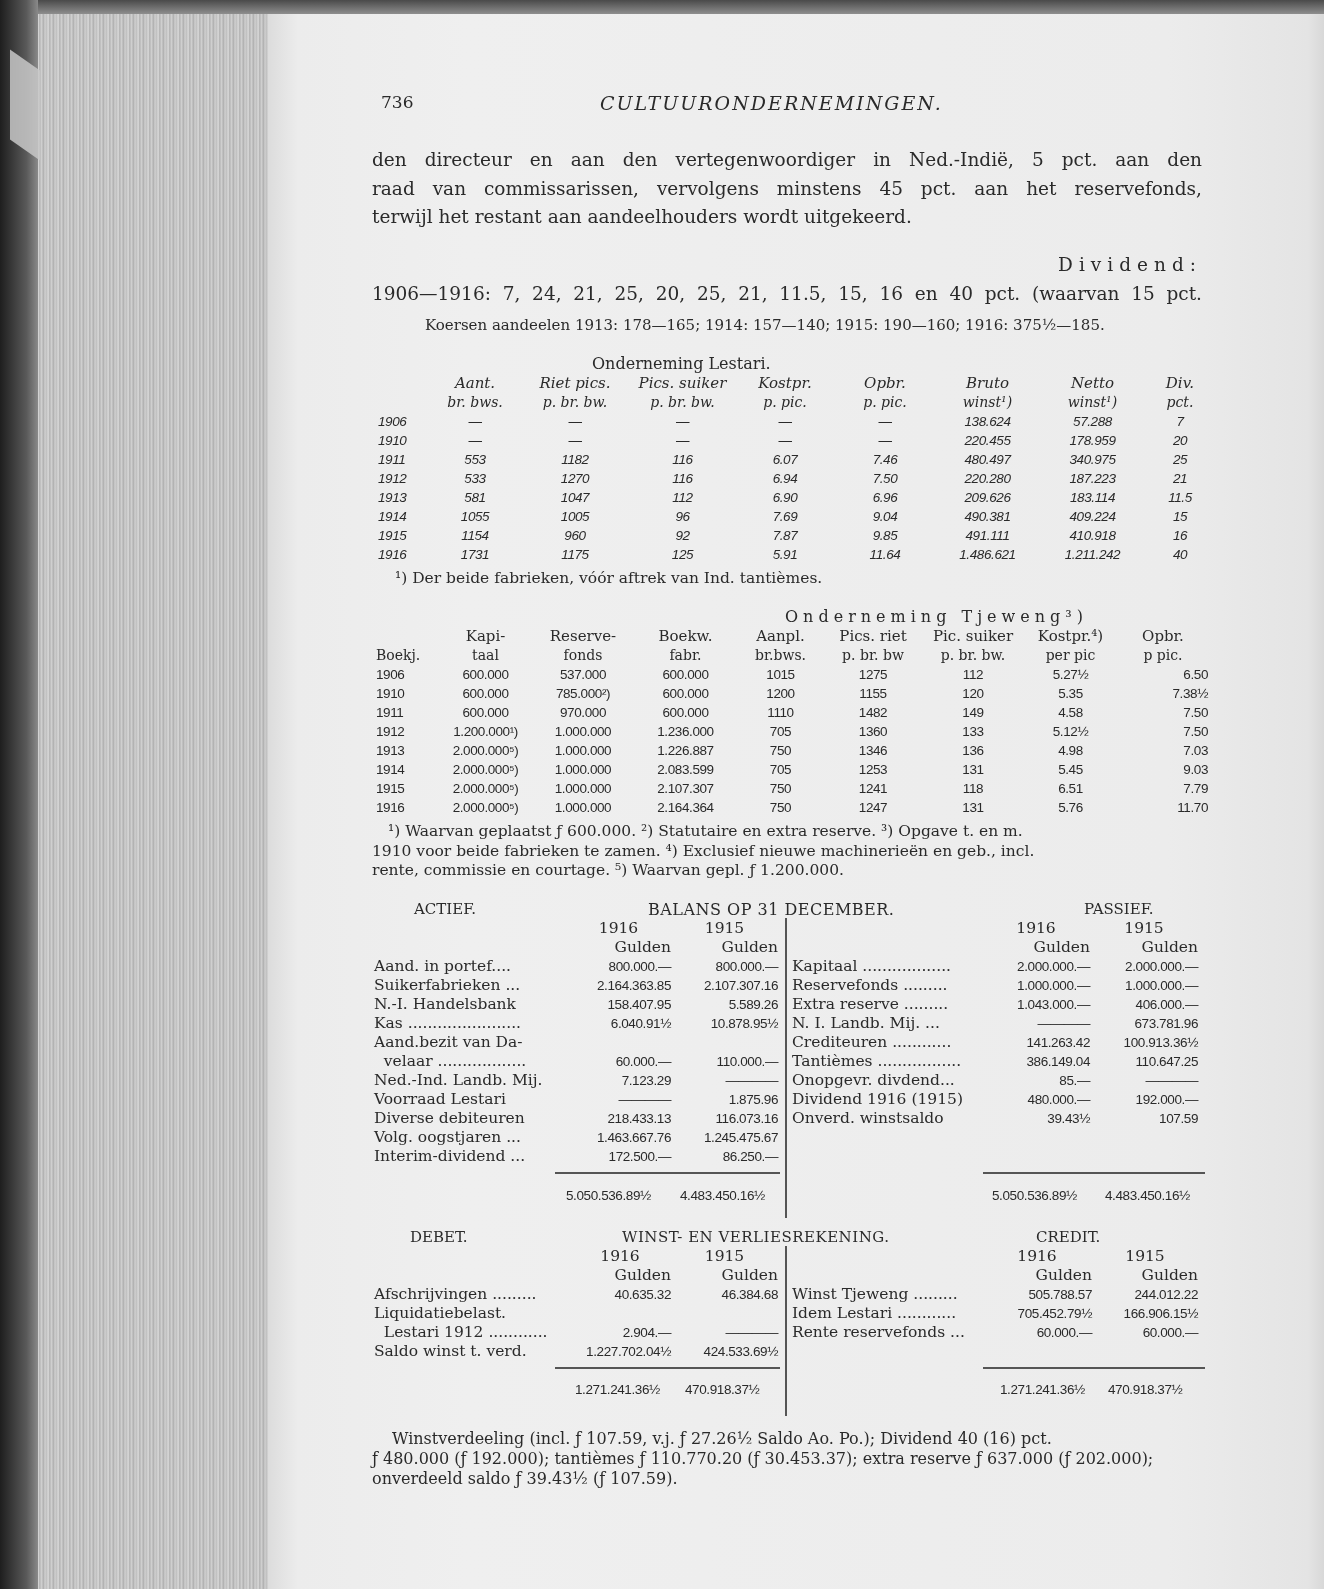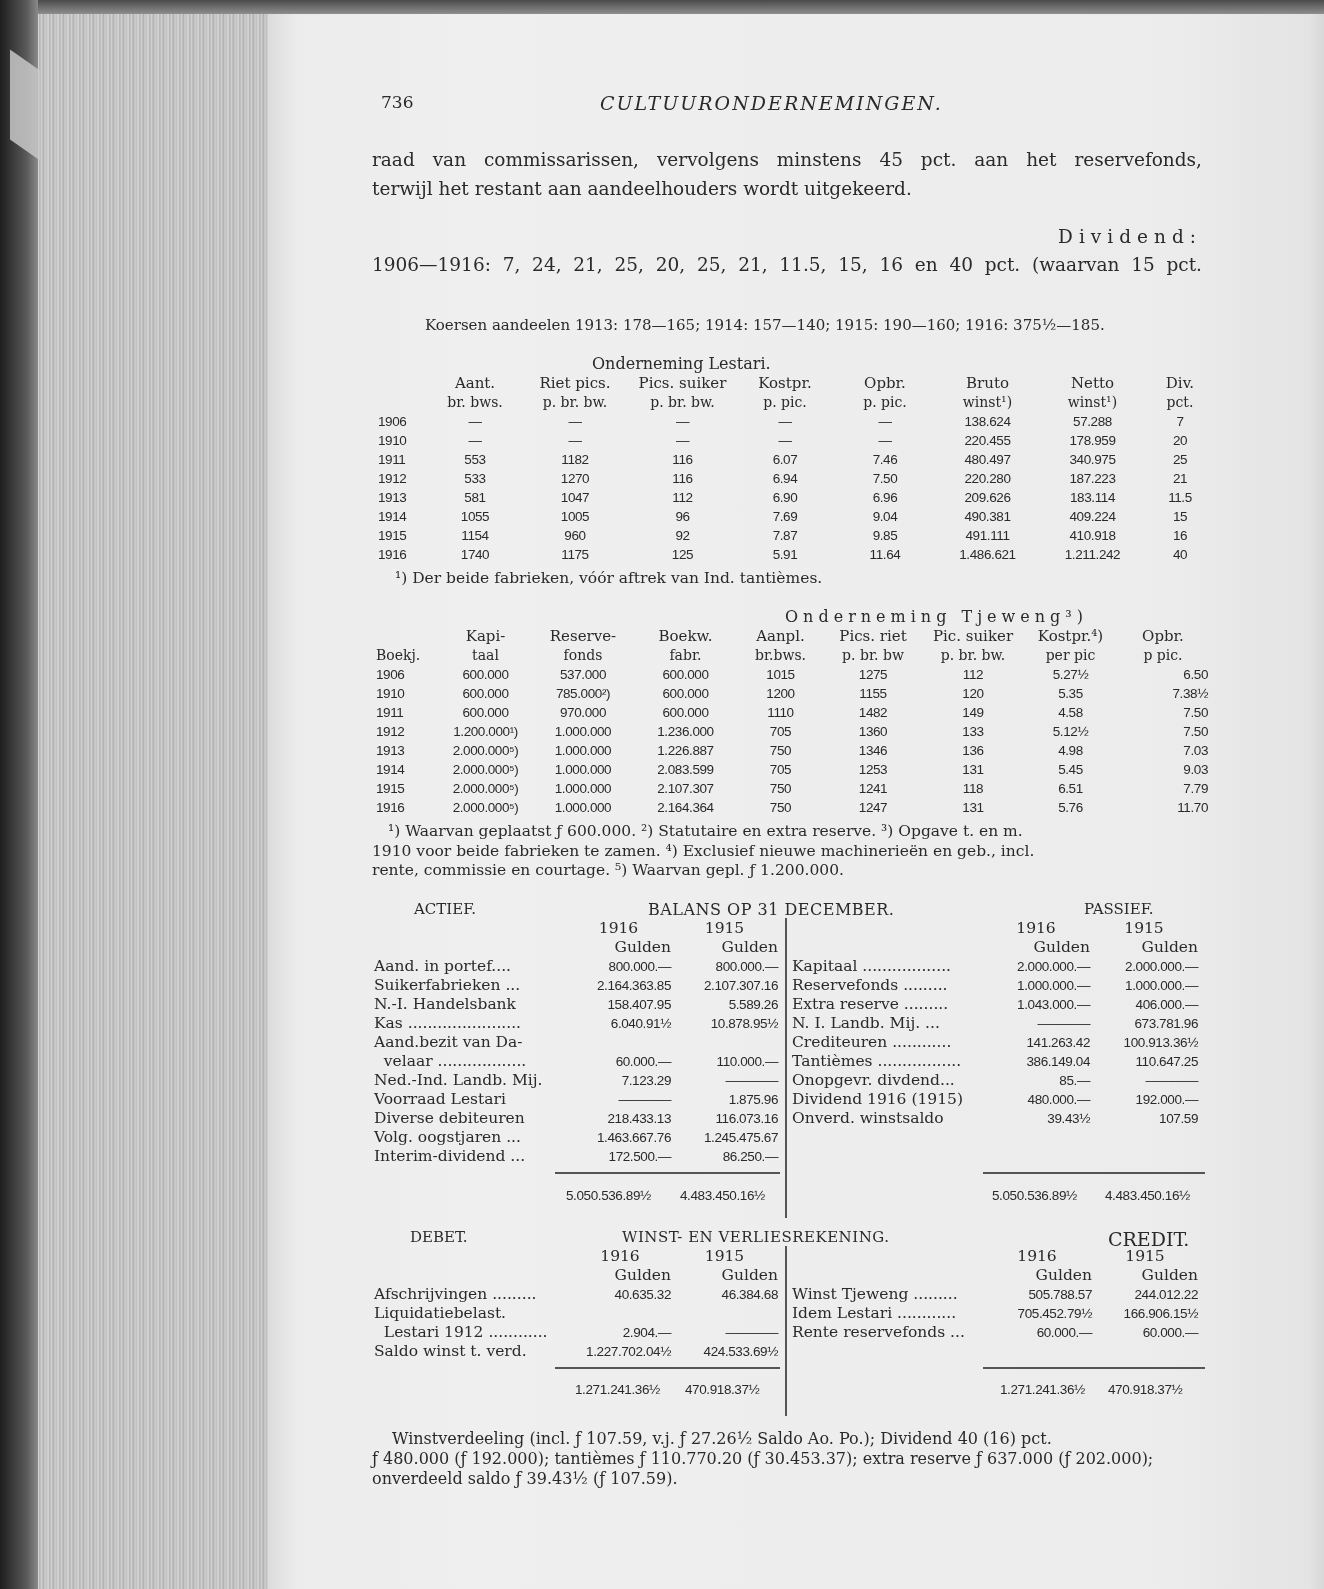--- a/index.html
+++ b/index.html
@@ -54,31 +54,32 @@
   <div class="dark"></div>
   <div class="curl"></div>
 </div>
 <div class="topband"></div>
 <div class="page"></div>
 
 <div class="abs hdr-num">736</div>
 <div class="abs hdr-title">CULTUURONDERNEMINGEN.</div>
 
 <div class="para" style="top:146px;">
+  <div style="text-align-last:justify">den directeur en aan den vertegenwoordiger in Ned.-Indië, 5 pct. aan den</div>
   <div style="text-align-last:justify">raad van commissarissen, vervolgens minstens 45 pct. aan het reservefonds,</div>
   <div style="display:flex;justify-content:space-between">
     <span>terwijl het restant aan aandeelhouders wordt uitgekeerd.</span>
     <span class="sp">Dividend:</span>
   </div>
   <div style="text-align-last:justify">1906—1916: 7, 24, 21, 25, 20, 25, 21, 11.5, 15, 16 en 40 pct. (waarvan 15 pct.</div>
 </div>
 <div class="abs koersen">Koersen aandeelen 1913: 178—165; 1914: 157—140; 1915: 190—160; 1916: 375½—185.</div>
 
 <div class="abs" style="left:592px;top:354px;font-size:16px">Onderneming Lestari.</div>
-<table class="t" style="left:378px;top:374px;">
+<table class="t" style="left:378px;top:374px;font-style:italic;">
   <colgroup>
     <col style="width:52px">
       <col style="width:90px">
       <col style="width:110px">
       <col style="width:105px">
       <col style="width:100px">
       <col style="width:100px">
       <col style="width:105px">
       <col style="width:105px">
       <col style="width:70px">
@@ -180,21 +181,21 @@
         <td class="c">960</td>
         <td class="c">92</td>
         <td class="c">7.87</td>
         <td class="c">9.85</td>
         <td class="c">491.111</td>
         <td class="c">410.918</td>
         <td class="c">16</td>
       </tr>
     <tr>
         <td>1916</td>
-        <td class="c">1740</td>
+        <td class="c">1731</td>
         <td class="c">1175</td>
         <td class="c">125</td>
         <td class="c">5.91</td>
         <td class="c">11.64</td>
         <td class="c">1.486.621</td>
         <td class="c">1.211.242</td>
         <td class="c">40</td>
       </tr>
   </tbody>
 </table>
@@ -479,21 +480,21 @@
         <td class="r num">107.59</td>
       </tr>
 </tbody>
   </table>
 <div class="hline" style="left:983px;top:1172px;width:222px"></div>
 <div class="abs num" style="left:992px;top:1188px">5.050.536.89½</div>
 <div class="abs num" style="left:1105px;top:1188px">4.483.450.16½</div>
 
 <div class="abs" style="left:410px;top:1228px;font-size:15px">DEBET.</div>
 <div class="abs" style="left:622px;top:1228px;font-size:15px;letter-spacing:.5px">WINST- EN VERLIESREKENING.</div>
-<div class="abs" style="left:1108px;top:1228px;font-size:19px">CREDIT.</div>
+<div class="abs" style="left:1036px;top:1228px;font-size:15px">CREDIT.</div>
 
 <div class="vline" style="left:785px;top:1246px;height:170px"></div>
 
 <table class="t" style="left:374px;top:1247px;font-size:15.5px">
   <colgroup>
       <col style="width:195px">
       <col style="width:102px">
       <col style="width:107px">
     </colgroup>
   <tbody>

